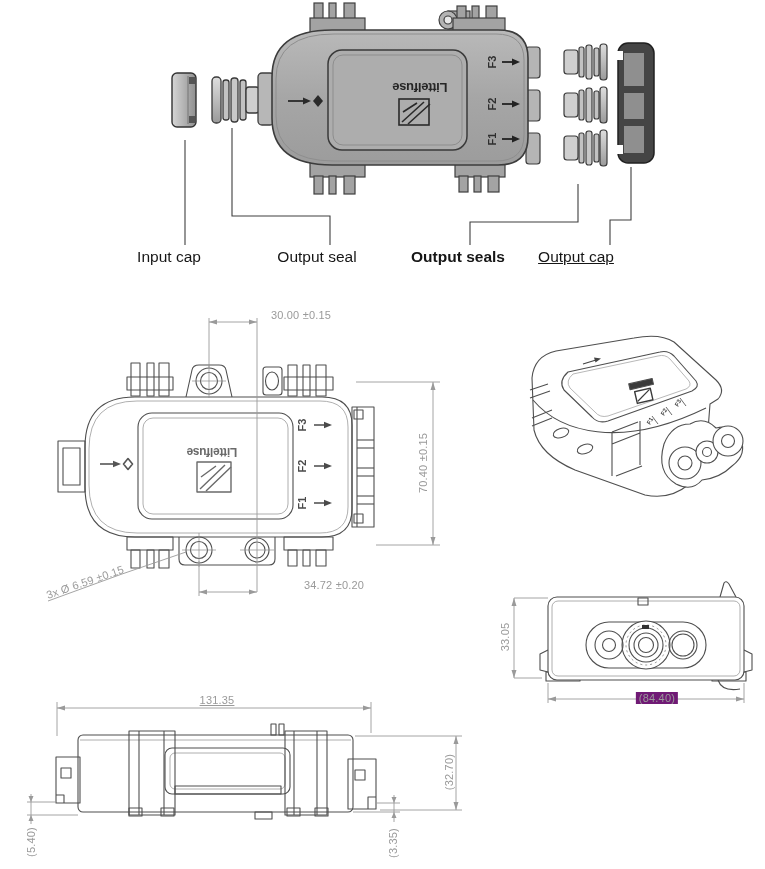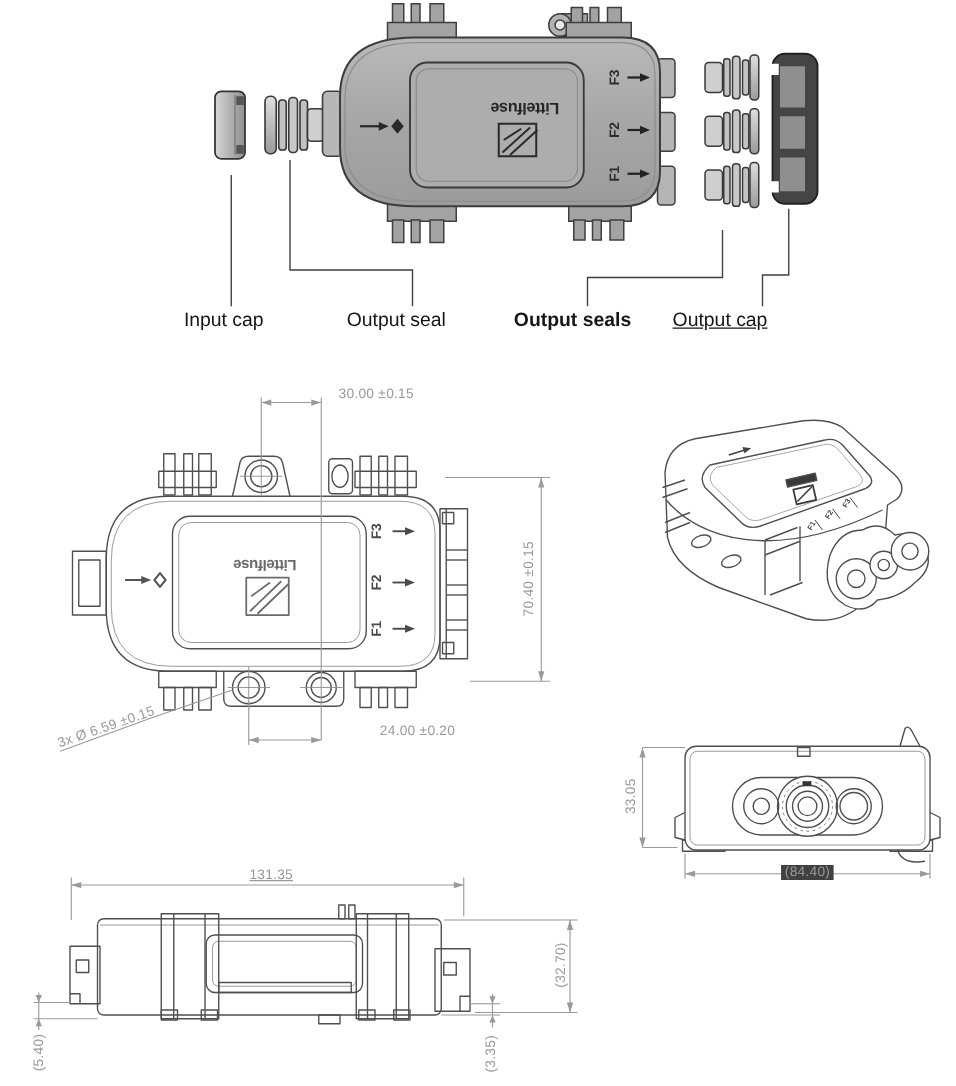--- a/index.html
+++ b/index.html
@@ -6,21 +6,21 @@
   .page{position:relative;width:765px;height:869px;background:#ffffff;overflow:hidden;
         font-family:"Liberation Sans", sans-serif;}
   svg.layer{position:absolute;left:0;top:0;}
   .txt{position:absolute;white-space:nowrap;}
   .center{transform:translate(-50%,-50%);}
   .rot90{transform:translate(-50%,-50%) rotate(-90deg);}
   .rot180{transform:translate(-50%,-50%) rotate(180deg);}
   .rot20{transform:translate(-50%,-50%) rotate(-19deg);}
   .plabel{font-size:15.5px;color:#161616;transform:translateX(-50%);}
   .dim{font-size:11px;color:#9a9a9a;letter-spacing:0.2px;}
-  .dimbg{background:#404040;padding:0 3px;}
+  .dimbg{background:#701a75;padding:0 3px;margin-left:11px;}
   .flabel{font-weight:bold;font-size:11px;color:#2e2e2e;}
   .flabel2{font-size:11px;color:#4a4a4a;font-weight:bold;}
   .brand1{font-weight:bold;font-size:13px;color:#262626;letter-spacing:-0.3px;}
   .brand2{font-weight:bold;font-size:12px;color:#6a6a6a;letter-spacing:-0.3px;}
   .isof{font-size:6px;color:#444;transform:translate(-50%,-50%) rotate(-60deg);font-weight:bold;}
 </style>
 </head>
 <body>
 
 <div class="page">
@@ -155,21 +155,21 @@
     </g>
 
     <g stroke="#3f3f3f" stroke-width="1.1" fill="none">
       <path d="M185,140 L185,245"></path>
       <path d="M232,128 L232,216 L330,216 L330,245"></path>
       <path d="M578,184 L578,222 L470,222 L470,245"></path>
       <path d="M631,167 L631,220 L610,220 L610,245"></path>
     </g>
   </svg>
 
-  <div class="txt plabel" style="left:179px;top:248px;">Input cap</div>
+  <div class="txt plabel" style="left:169px;top:248px;">Input cap</div>
   <div class="txt plabel" style="left:317px;top:248px;">Output seal</div>
   <div class="txt plabel" style="left:458px;top:248px;font-weight:bold;">Output seals</div>
   <div class="txt plabel" style="left:576px;top:248px;text-decoration:underline;">Output cap</div>
 
   <div class="txt flabel rot90" style="left:492px;top:139px;">F1</div>
   <div class="txt flabel rot90" style="left:492px;top:104px;">F2</div>
   <div class="txt flabel rot90" style="left:492px;top:62px;">F3</div>
   <div class="txt brand1 rot180" style="left:420px;top:87px;">Littelfuse</div>
 
   <svg class="layer" width="765" height="869" viewBox="0 0 765 869">
@@ -271,21 +271,21 @@
       <polygon points="433,545 430.5,537 435.5,537" stroke="none"></polygon>
       <line x1="199" y1="592" x2="257" y2="592" fill="none"></line>
       <polygon points="199,592 207,589.5 207,594.5" stroke="none"></polygon>
       <polygon points="257,592 249,589.5 249,594.5" stroke="none"></polygon>
       <polyline points="48,601 122,574 186,552" fill="none"></polyline>
     </g>
   </svg>
 
   <div class="txt dim center" style="left:301px;top:315px;">30.00 ±0.15</div>
   <div class="txt dim rot90" style="left:423px;top:463px;">70.40 ±0.15</div>
-  <div class="txt dim center" style="left:334px;top:585px;">24.00 ±0.20</div>
+  <div class="txt dim center" style="left:334px;top:585px;">34.72 ±0.20</div>
   <div class="txt dim rot20" style="left:85px;top:582px;">3x Ø 6.59 ±0.15</div>
   <div class="txt flabel2 rot90" style="left:302px;top:503px;">F1</div>
   <div class="txt flabel2 rot90" style="left:302px;top:466px;">F2</div>
   <div class="txt flabel2 rot90" style="left:302px;top:425px;">F3</div>
   <div class="txt brand2 rot180" style="left:212px;top:452px;">Littelfuse</div>
 
   <svg class="layer" width="765" height="869" viewBox="0 0 765 869">
     <g stroke="#4f4f4f" stroke-width="1.1" fill="#ffffff" stroke-linejoin="round">
 
       <path d="M532,378 Q534,356 556,351 L634,338 Q660,333 674,342 L716,380 Q726,390 718,399

